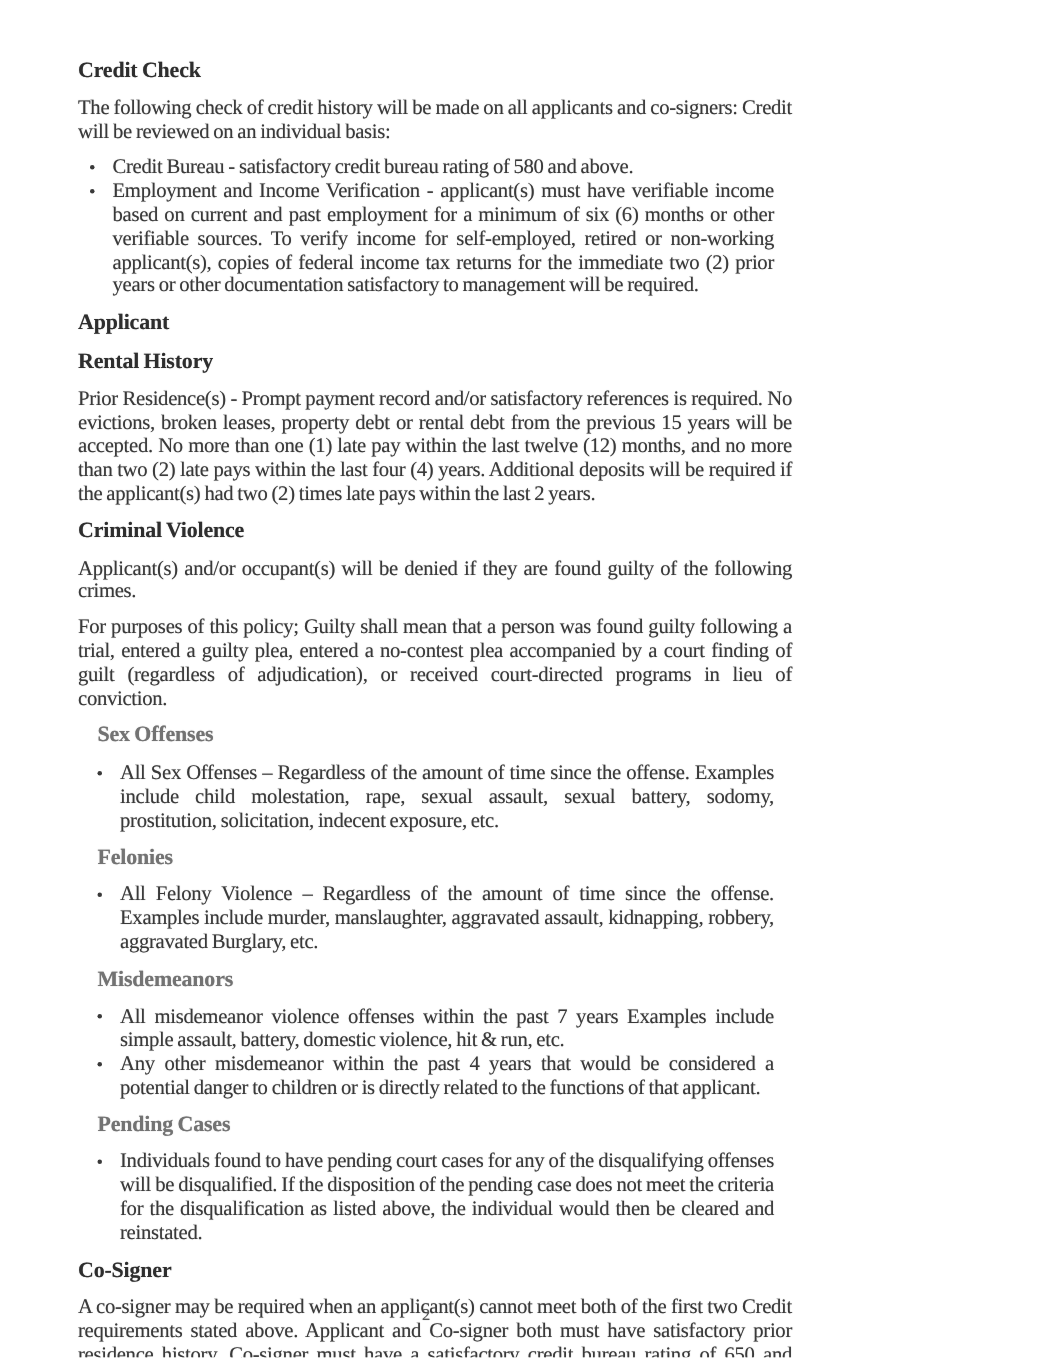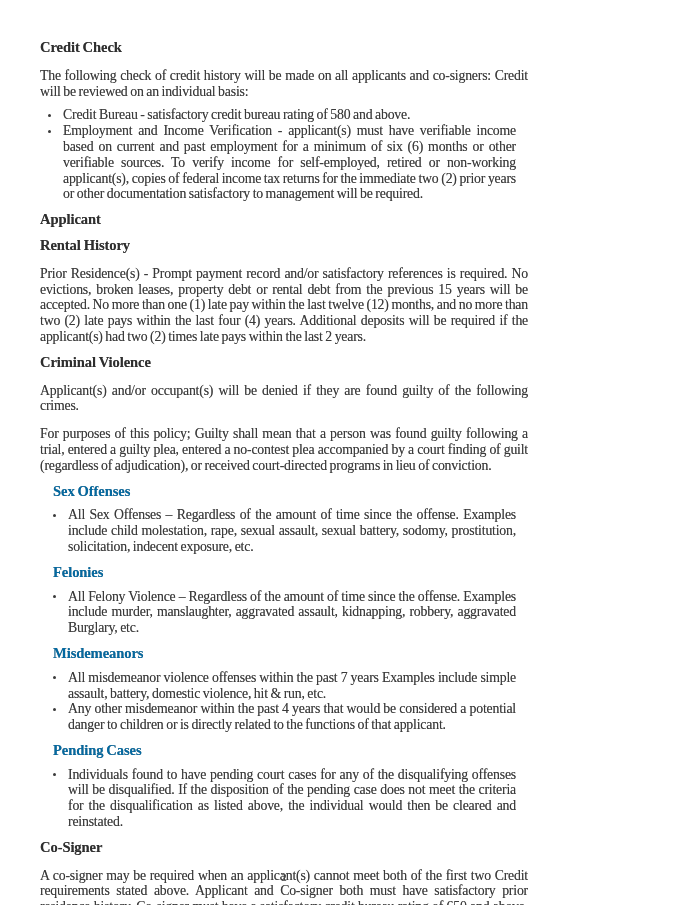--- a/index.html
+++ b/index.html
@@ -6,47 +6,47 @@
     margin: 0;
     padding: 0;
     background: #ffffff;
   }
   .page {
     position: relative;
     width: 568px;
     height: 905px;
     box-sizing: border-box;
     background: #ffffff;
-    padding: 40px 40px 0 40px;
+    padding: 40px 40px 0 52px;
     overflow: hidden;
     font-family: "Liberation Serif", "DejaVu Serif", serif;
     color: #3a3a3a;
     font-size: 13.8px;
     line-height: 15.8px;
     letter-spacing: -0.2px;
     word-spacing: -0.6px;
     text-shadow: 0 0 0.6px rgba(58,58,58,0.55);
   }
   .sec-heading {
     font-size: 14.6px;
     font-weight: bold;
     color: #2e2e2e;
     margin: 10px 0 8px 0;
     letter-spacing: -0.1px;
   }
   .sec-heading.first { margin-top: 0; }
   .sub-heading {
     font-size: 14.6px;
     font-weight: bold;
-    color: #0369a1;
+    color: #737373;
     margin: 10px 0 8px 13px;
     letter-spacing: -0.1px;
   }
   .para {
-    margin: 12px 0 8px 0;
+    margin: 0 0 8px 0;
     text-align: justify;
   }
   ul.blist {
     list-style: none;
     margin: 0 12px 8px 0;
     padding: 0;
   }
   ul.blist li {
     position: relative;
     padding-left: 23px;

